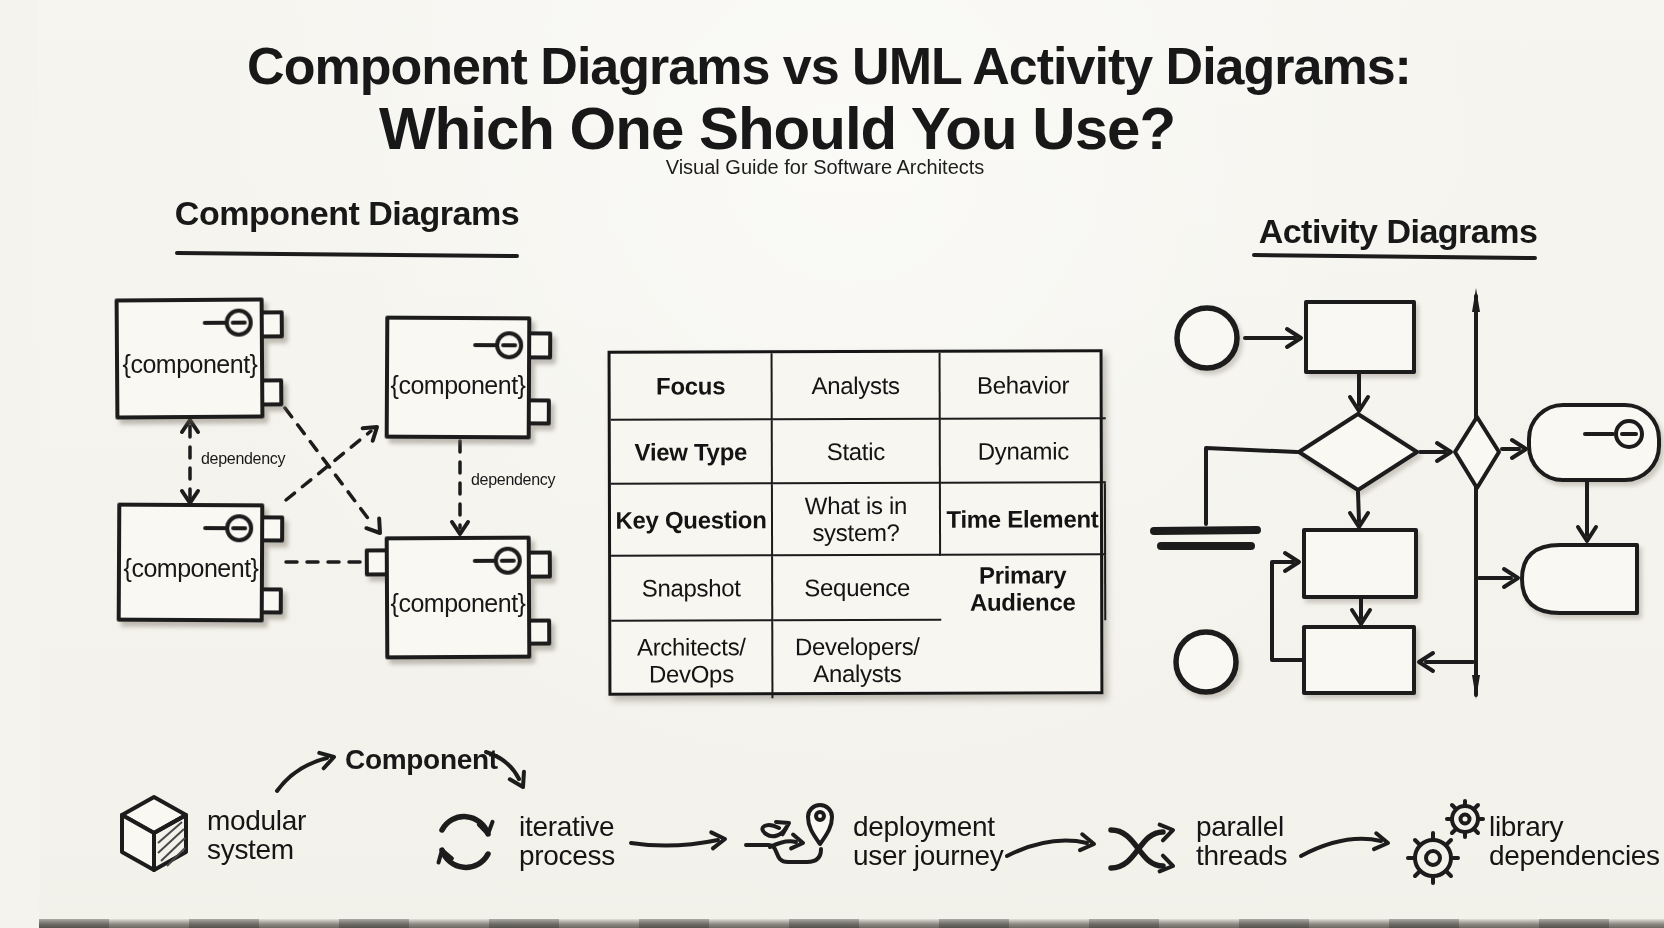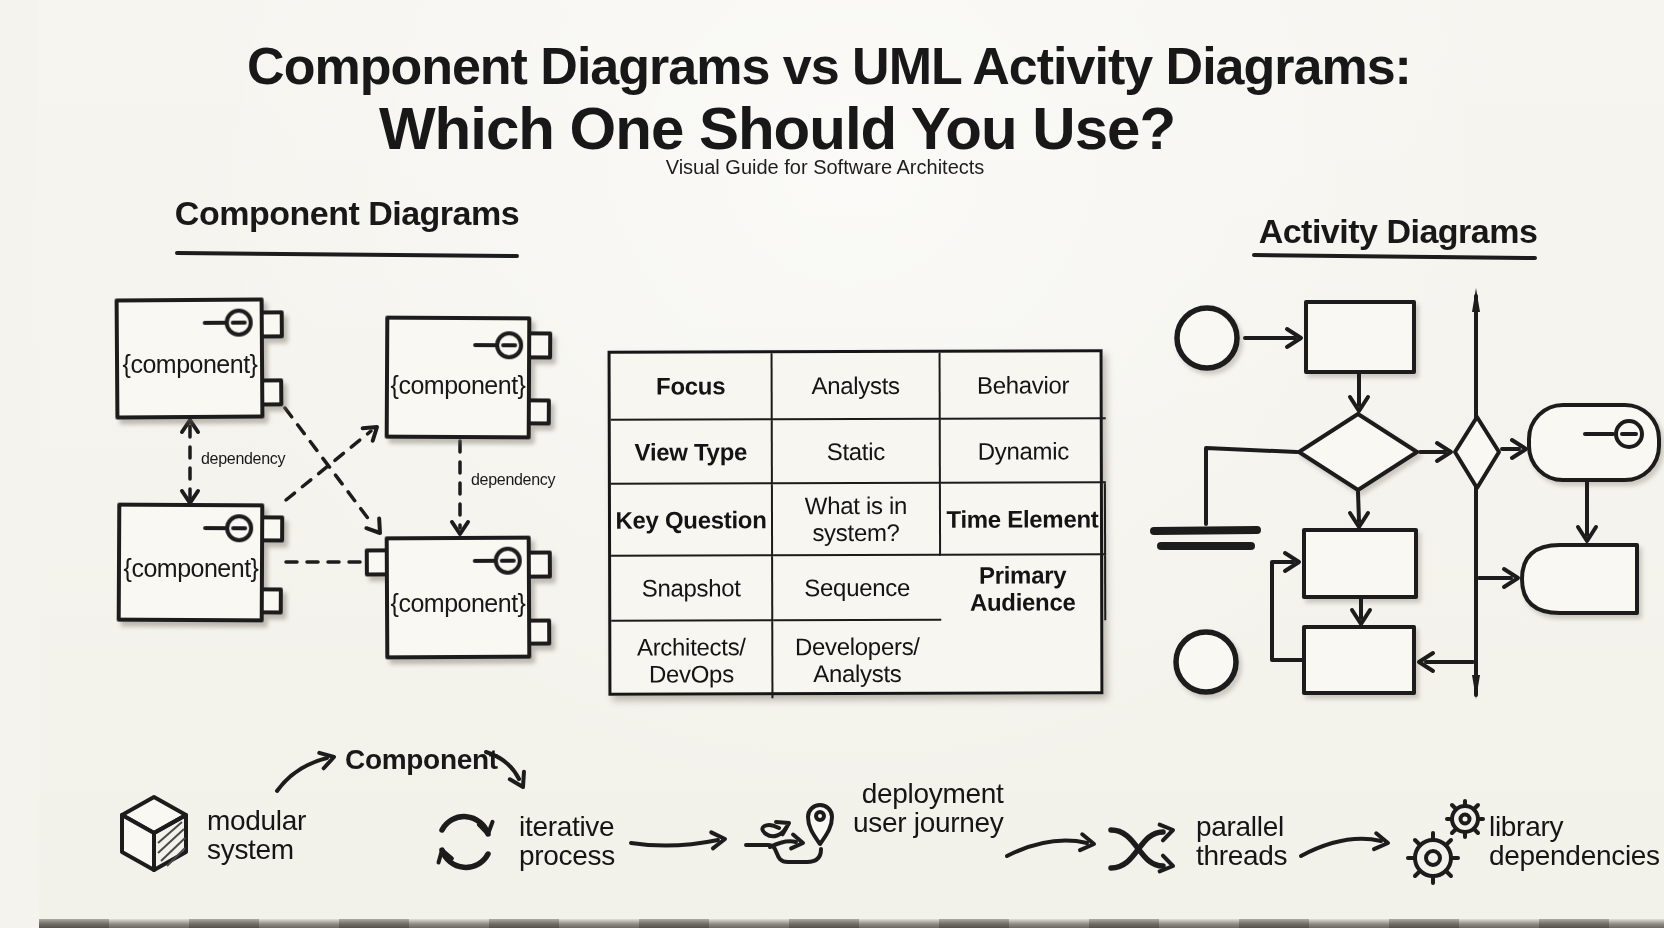--- a/index.html
+++ b/index.html
@@ -419,21 +419,21 @@
 DevOps</div>
     <div class="cell">Developers/
 Analysts</div>
   </div>
 
   <div class="txt annot" style="left:306px;top:744px;">Component</div>
   <div class="txt legend-label" style="left:168px;top:806px;">modular
 system</div>
   <div class="txt legend-label" style="left:480px;top:812px;">iterative
 process</div>
-  <div class="txt legend-label" style="left:814px;top:779px;text-align:right;">deployment
+  <div class="txt legend-label" style="left:814px;top:812px;">deployment
 user journey</div>
   <div class="txt legend-label" style="left:1157px;top:812px;">parallel
 threads</div>
   <div class="txt legend-label" style="left:1450px;top:812px;">library
 dependencies</div>
 
   <div class="bottom-edge"></div>
 </div>
 
 </body></html>

